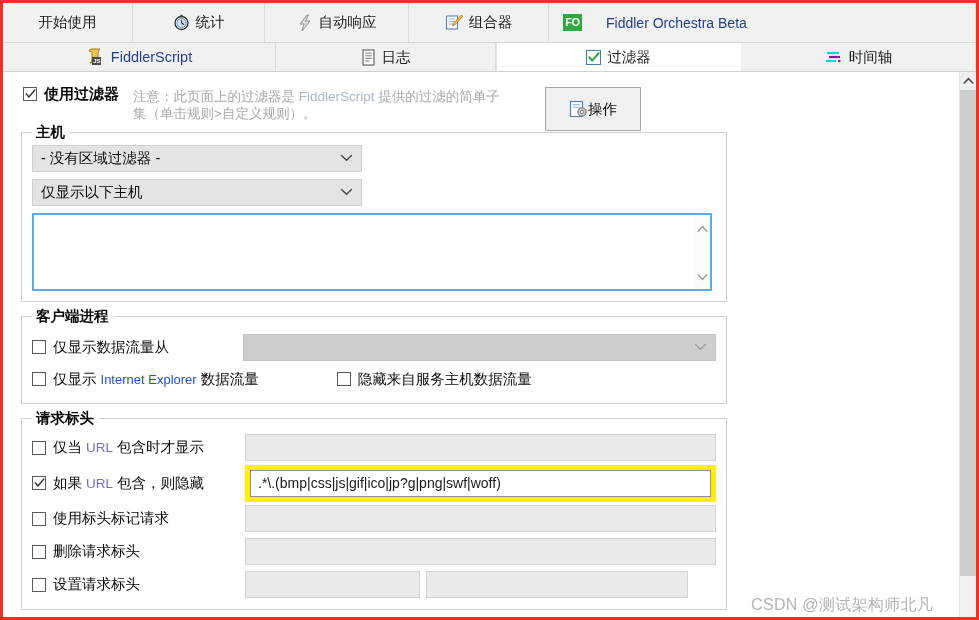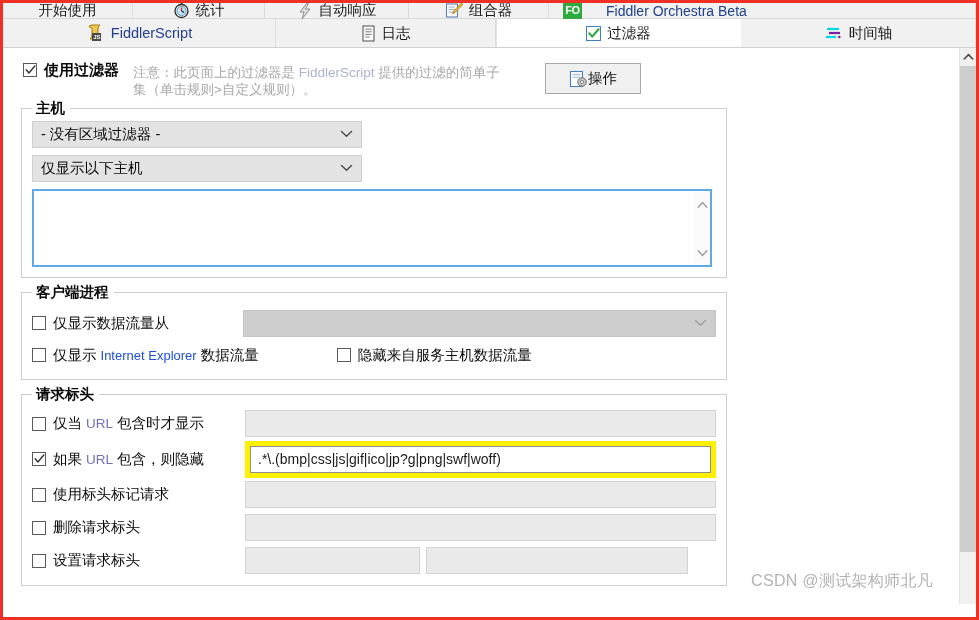--- a/index.html
+++ b/index.html
@@ -17,21 +17,21 @@
     border: 3px solid #ee3124;
     background: #ffffff;
     overflow: hidden;
   }
 
   
   .tabbar {
     display: flex;
     width: 100%;
     background: #f0f0f0;
-    height: 16px;
+    height: 40px;
     align-items: stretch;
   }
   .tabbar.row1 { border-bottom: 1px solid #d8d8d8; }
   .tabbar.row2 { height: 29px; border-bottom: 1px solid #d0d0d0; }
 
   .tab {
     display: flex;
     align-items: center;
     justify-content: center;
     gap: 6px;
@@ -165,21 +165,21 @@
     font-size: 13.5px;
     color: #a8a8a8;
     line-height: 17px;
     width: 400px;
     padding-top: 1px;
   }
   .note .fsname { color: #aab4cc; }
 
   .actions-btn {
     margin-left: 12px;
-    width: 96px; height: 31px;
+    width: 96px; height: 44px;
     background: #f0f0f0;
     border: 1px solid #a9a9a9;
     display: flex;
     align-items: center;
     justify-content: center;
     font-size: 14.5px;
     color: #0a0a0a;
     cursor: pointer;
     flex: 0 0 auto;
   }

